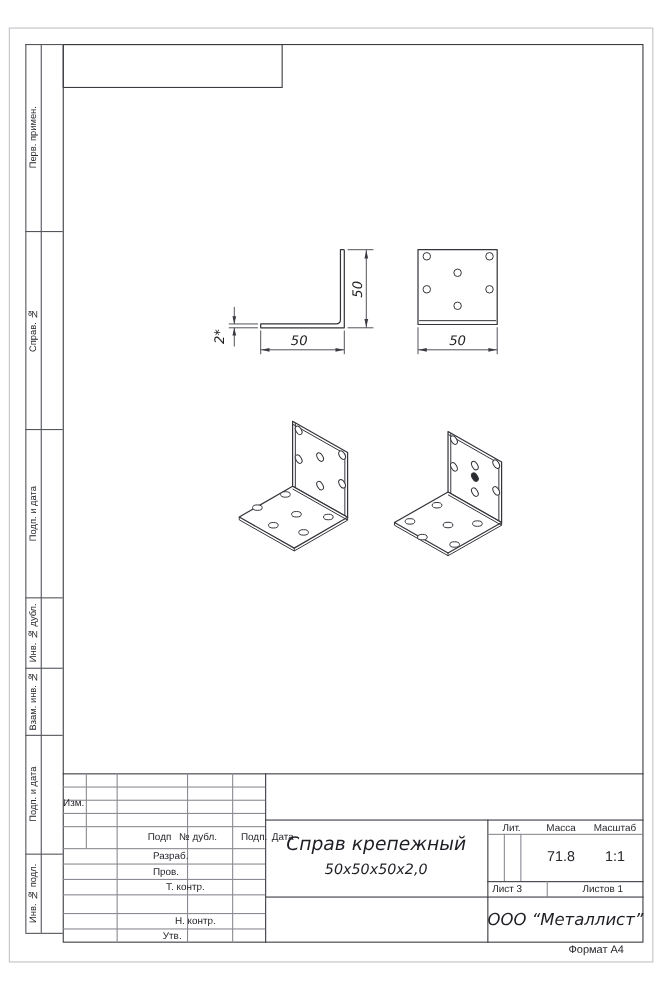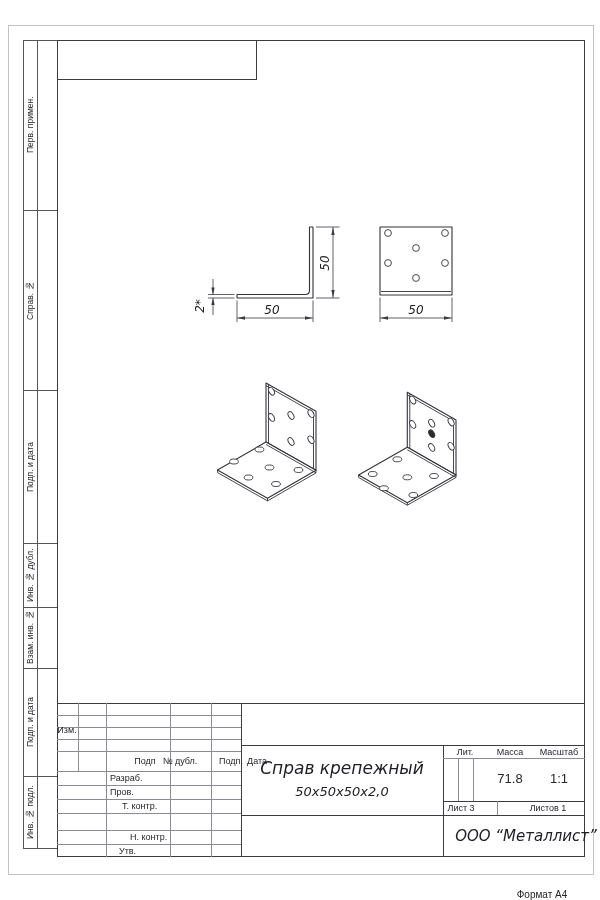--- a/index.html
+++ b/index.html
@@ -11,25 +11,25 @@
   .topbox{position:absolute;left:57px;top:40px;width:200px;height:40px;border:1.4px solid #3b3c42;box-sizing:border-box;}
   .hl{position:absolute;height:1px;background:#8b8b93;}
   .vl{position:absolute;width:1px;background:#8b8b93;}
   .hl.dk{height:1.4px;background:#3b3c42;}
   .vl.dk{width:1.4px;background:#3b3c42;}
   .hl.sb,.vl.sb{background:#55565c;}
   .vtext{position:absolute;display:flex;align-items:center;justify-content:center;
          writing-mode:vertical-rl;transform:rotate(180deg);
          font-size:8.5px;color:#26262b;white-space:nowrap;}
   .tl{position:absolute;font-size:9px;color:#26262b;white-space:nowrap;transform:translate(-50%,-50%);}
-  .tll{position:absolute;font-size:9px;color:#26262b;white-space:nowrap;transform:translateY(-50%);}
+  .tll{position:absolute;font-size:9px;color:#26262b;white-space:nowrap;transform:translateY(-50%);margin-left:29px;}
   .it{font-style:italic;font-family:"DejaVu Sans",sans-serif;}
   .big{font-size:17px;color:#1e1e24;}
   .mid{font-size:13px;color:#1e1e24;}
-  .cmp{font-size:15px;color:#1e1e24;margin-left:12px;}
+  .cmp{font-size:15px;color:#1e1e24;}
   .num{font-size:13px;}
   .fmt{font-size:10px;}
   
   .pl{fill:none;stroke:#33343a;stroke-width:1.1;stroke-linejoin:round;}
   .thin{stroke-width:0.9;}
   .face{fill:#fff;stroke:#33343a;stroke-width:1.1;stroke-linejoin:round;}
   .dim{fill:none;stroke:#505159;stroke-width:0.9;}
   .arr{fill:#3a3b42;stroke:none;}
   .hole{fill:#fff;stroke:#33343a;stroke-width:0.9;}
   .holef{fill:#2a2b31;stroke:#33343a;stroke-width:0.9;}
@@ -190,15 +190,15 @@
   <div class="tl" style="left:510px;top:751.5px;">Масса</div>
   <div class="tl" style="left:559px;top:751.5px;">Масштаб</div>
   <div class="tl num" style="left:510px;top:777.5px;">71.8</div>
   <div class="tl num" style="left:559px;top:777.5px;">1:1</div>
 
   <div class="tl" style="left:461px;top:808px;">Лист 3</div>
   <div class="tl" style="left:548px;top:808px;">Листов 1</div>
 
   <div class="tl it cmp" style="left:514px;top:835.5px;">ООО “Металлист”</div>
 
-  <div class="tl fmt" style="left:542px;top:864px;margin-top:30px;">Формат А4</div>
+  <div class="tl fmt" style="left:542px;top:864px;">Формат А4</div>
 
 </div>
 
 </body></html>

